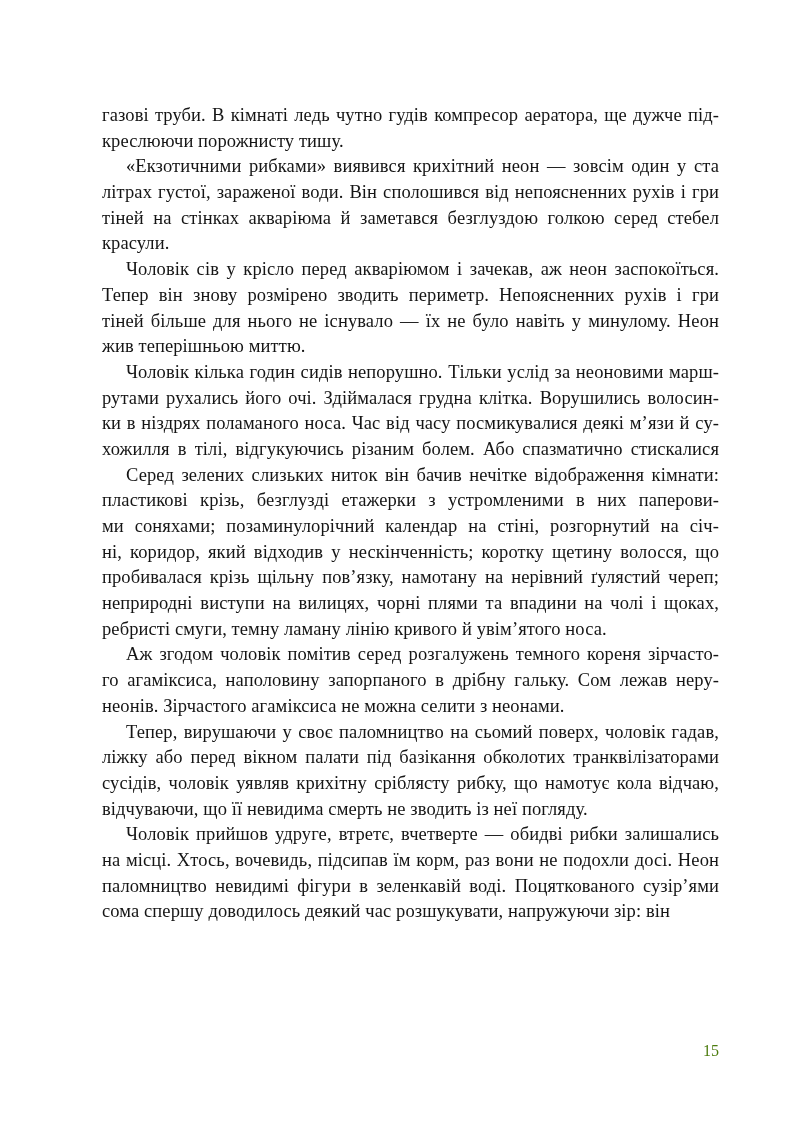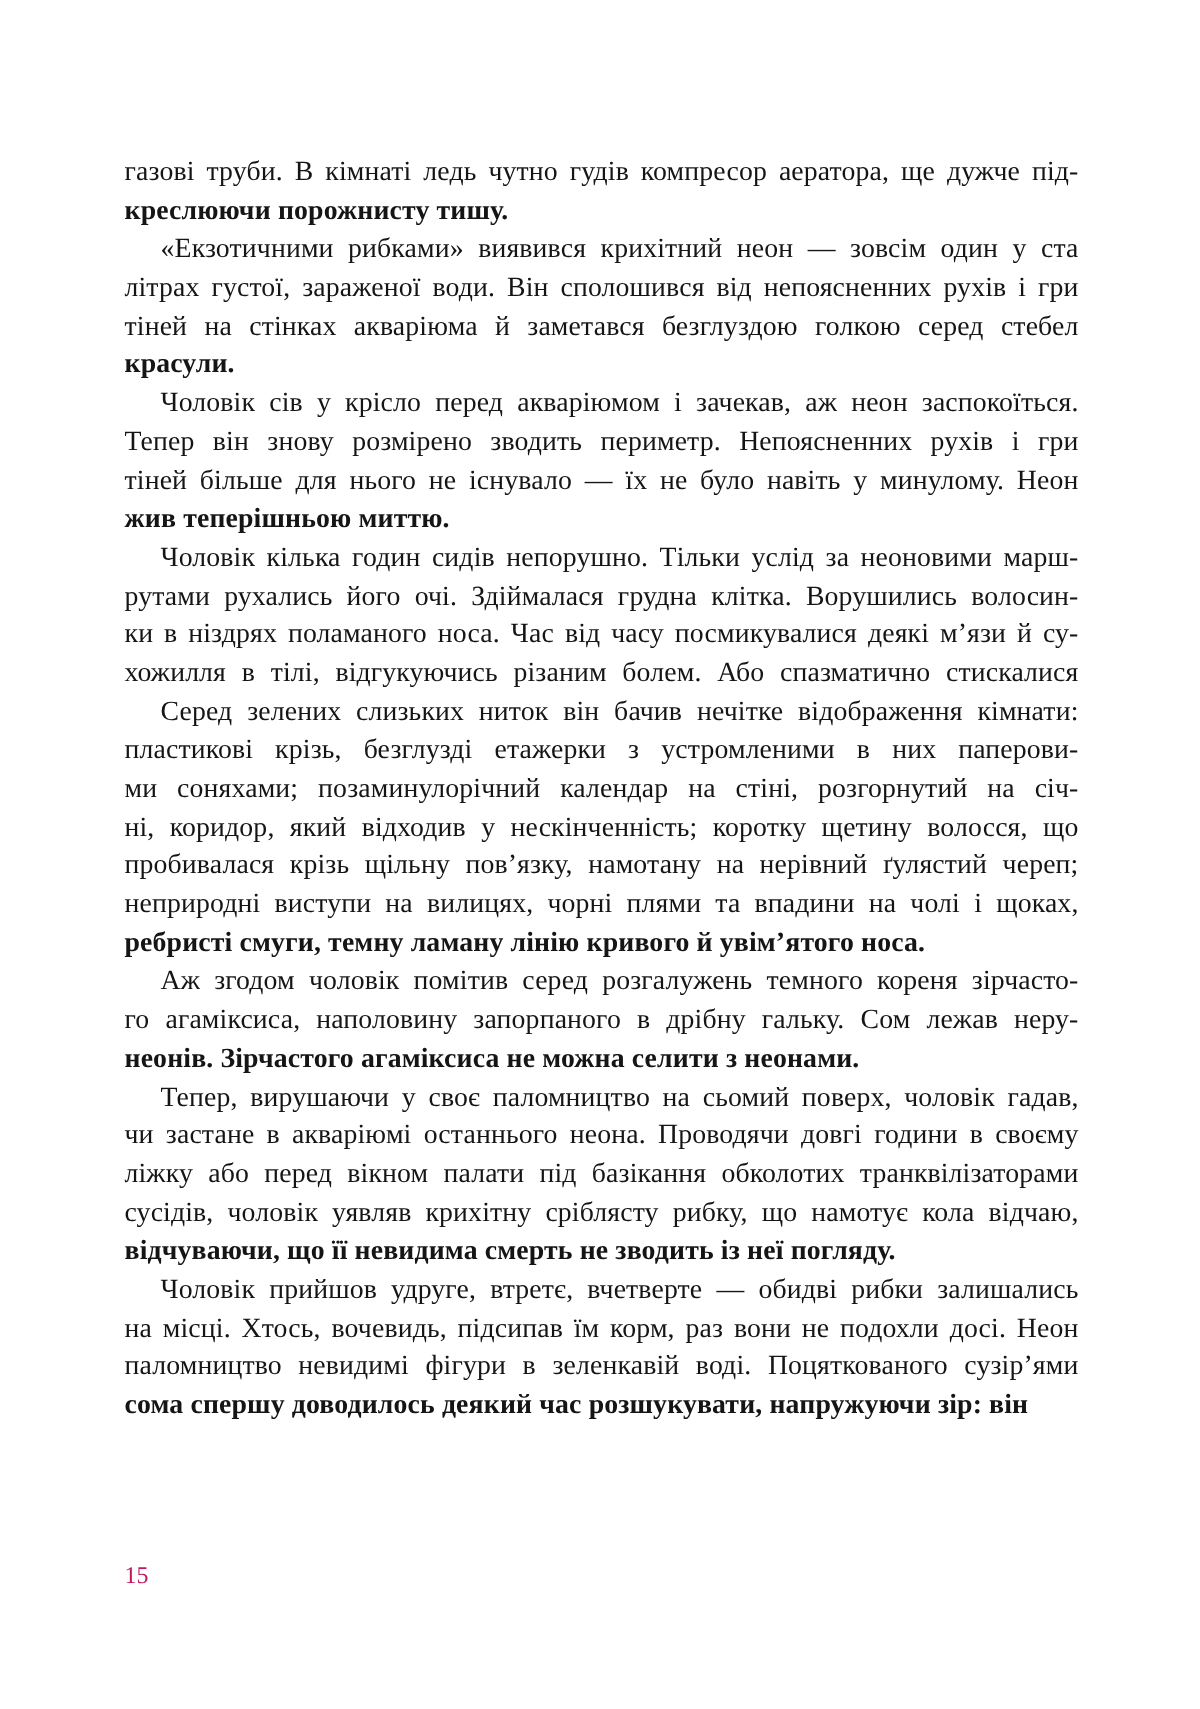--- a/index.html
+++ b/index.html
@@ -26,38 +26,38 @@
     top: 103px;
     width: 636px;
     font-size: 18.5px;
     line-height: 25.7px;
     letter-spacing: 0.1px;
   }
   .line {
     text-align: justify;
     text-align-last: justify;
     height: 25.7px;
+    margin-left: 19px;
   }
   .line.last {
     text-align: left;
     text-align-last: left;
-    font-weight: bold;
   }
   .line.indent {
     text-indent: 24px;
   }
   .folio {
     position: absolute;
     left: 83px;
     top: 1041px;
     width: 636px;
-    text-align: left;
+    text-align: right;
     font-size: 16px;
     line-height: 20px;
-    color: #be185d;
+    color: #4d7c0f;
   }
 </style>
 </head>
 <body>
 
 <div class="page">
   <div class="text-block" id="text-block">
       <div class="line">газові труби. В кімнаті ледь чутно гудів компресор аератора, ще дужче під-</div>
       <div class="line last">креслюючи порожнисту тишу.</div>
       <div class="line indent">«Екзотичними рибками» виявився крихітний неон — зовсім один у ста</div>
@@ -76,21 +76,20 @@
       <div class="line">пластикові крізь, безглузді етажерки з устромленими в них паперови-</div>
       <div class="line">ми соняхами; позаминулорічний календар на стіні, розгорнутий на січ-</div>
       <div class="line">ні, коридор, який відходив у нескінченність; коротку щетину волосся, що</div>
       <div class="line">пробивалася крізь щільну пов’язку, намотану на нерівний ґулястий череп;</div>
       <div class="line">неприродні виступи на вилицях, чорні плями та впадини на чолі і щоках,</div>
       <div class="line last">ребристі смуги, темну ламану лінію кривого й увім’ятого носа.</div>
       <div class="line indent">Аж згодом чоловік помітив серед розгалужень темного кореня зірчасто-</div>
       <div class="line">го агаміксиса, наполовину запорпаного в дрібну гальку. Сом лежав неру-</div>
       <div class="line last">неонів. Зірчастого агаміксиса не можна селити з неонами.</div>
       <div class="line indent">Тепер, вирушаючи у своє паломництво на сьомий поверх, чоловік гадав,</div>
-      <div class="line">чи застане в акваріюмі останнього неона. Проводячи довгі години в своєму</div>
       <div class="line">ліжку або перед вікном палати під базікання обколотих транквілізаторами</div>
       <div class="line">сусідів, чоловік уявляв крихітну сріблясту рибку, що намотує кола відчаю,</div>
       <div class="line last">відчуваючи, що її невидима смерть не зводить із неї погляду.</div>
       <div class="line indent">Чоловік прийшов удруге, втретє, вчетверте — обидві рибки залишались</div>
       <div class="line">на місці. Хтось, вочевидь, підсипав їм корм, раз вони не подохли досі. Неон</div>
       <div class="line">паломництво невидимі фігури в зеленкавій воді. Поцяткованого сузір’ями</div>
       <div class="line last">сома спершу доводилось деякий час розшукувати, напружуючи зір: він</div>
     </div>
   <div class="folio">15</div>
 </div>

